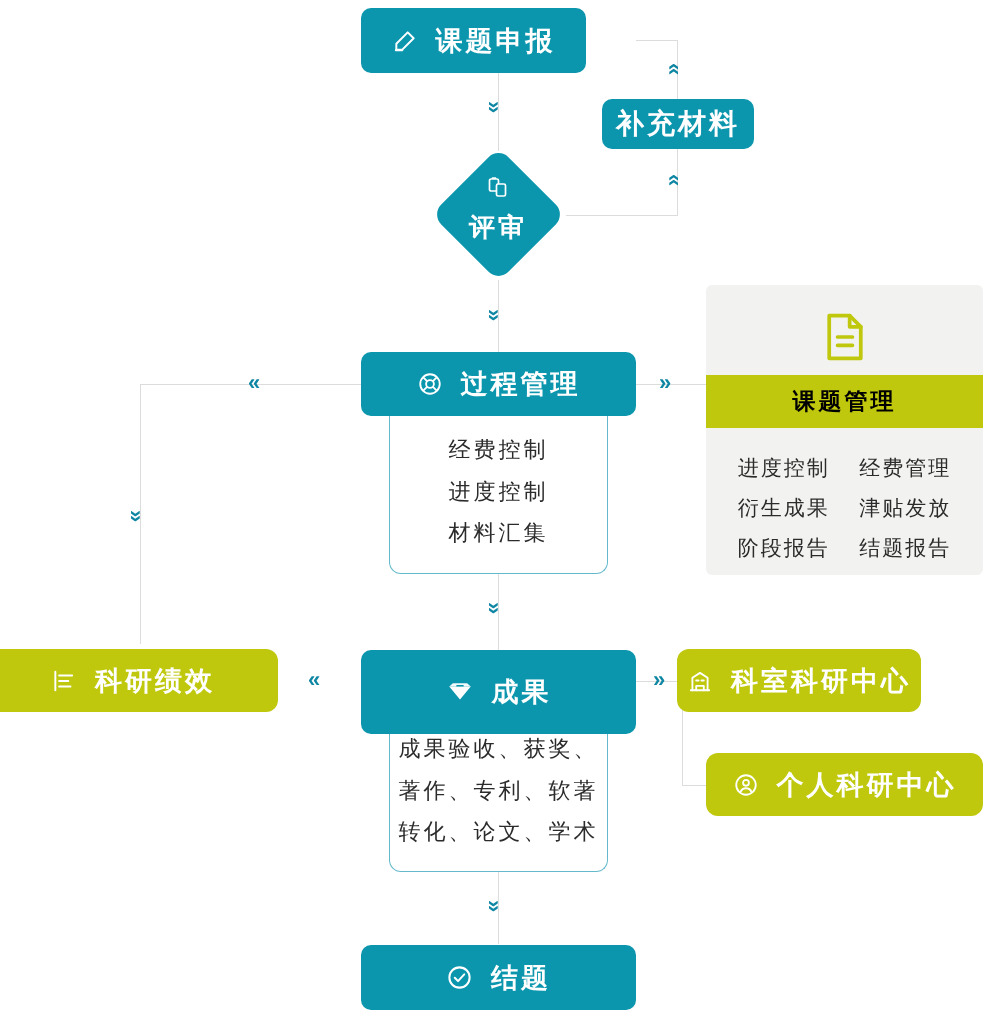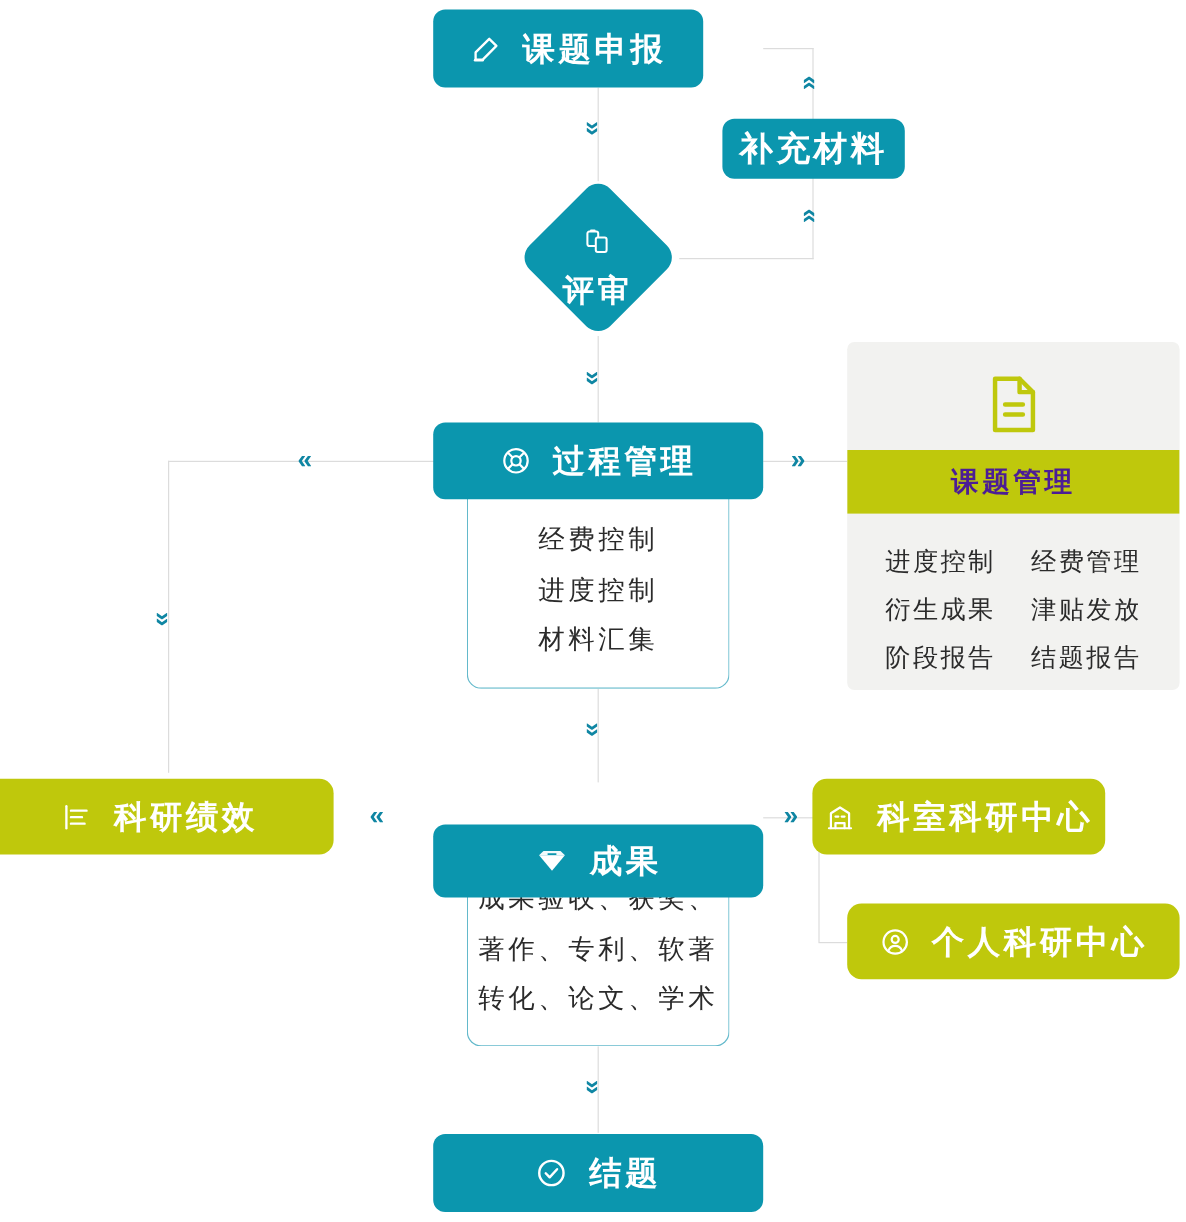--- a/index.html
+++ b/index.html
@@ -113,21 +113,21 @@
   }
   .card-icon {
     height: 76px;
     display: flex;
     align-items: center;
     justify-content: center;
     padding-top: 14px;
   }
   .card-title {
     background: #bfc80c;
-    color: #4c1d95;
+    color: #000000;
     text-align: center;
     font-size: 23px;
     font-weight: bold;
     letter-spacing: 3px;
     padding: 11px 0;
   }
   .card-grid {
     display: grid;
     grid-template-columns: 1fr 1fr;
     row-gap: 12px;
@@ -190,21 +190,21 @@
       </svg>
     </span>
     <span class="lbl">课题申报</span>
   </div>
 
   <div class="box teal" style="left:602px; top:99px; width:152px; height:50px;">
     <span class="lbl" style="font-size:28px;">补充材料</span>
   </div>
 
   <div class="diamond" style="left:451px; top:167px; width:95px; height:95px;"></div>
-  <div class="diamond-content" style="left:433px; top:172px; width:130px; height:105px;">
+  <div class="diamond-content" style="left:433px; top:158px; width:130px; height:105px;">
     <span class="ico" style="margin:0;">
       <svg width="24" height="24" viewBox="0 0 24 24" fill="none" stroke="#ffffff" stroke-width="1.7" stroke-linecap="round" stroke-linejoin="round">
         <rect x="3.5" y="3" width="9" height="12" rx="1.6"></rect>
         <path d="M6.5 2.2h3"></path>
         <rect x="10.5" y="8" width="9" height="12" rx="1.6" fill="#0b96ae"></rect>
       </svg>
     </span>
     <span class="lbl">评审</span>
   </div>
 
@@ -251,21 +251,21 @@
       </svg>
     </span>
     <span class="lbl">科研绩效</span>
   </div>
 
   <div class="subpanel" style="left:389px; top:710px; width:219px; height:162px;">
     <div class="row">成果验收、获奖、</div>
     <div class="row">著作、专利、软著</div>
     <div class="row">转化、论文、学术</div>
   </div>
-  <div class="box teal" style="left:361px; top:650px; width:275px; height:61px;margin-top:37px;">
+  <div class="box teal" style="left:361px; top:650px; width:275px; height:84px;">
     <span class="ico">
       <svg width="28" height="26" viewBox="0 0 26 24" fill="#ffffff">
         <path d="M3 7h20l-10 12z"></path>
         <path d="M3 7l3.4-3.2h13.2L23 7z" opacity="0.95"></path>
         <path d="M9.6 6.2h6.8" stroke="#0b96ae" stroke-width="1.4" fill="none"></path>
       </svg>
     </span>
     <span class="lbl">成果</span>
   </div>
 

